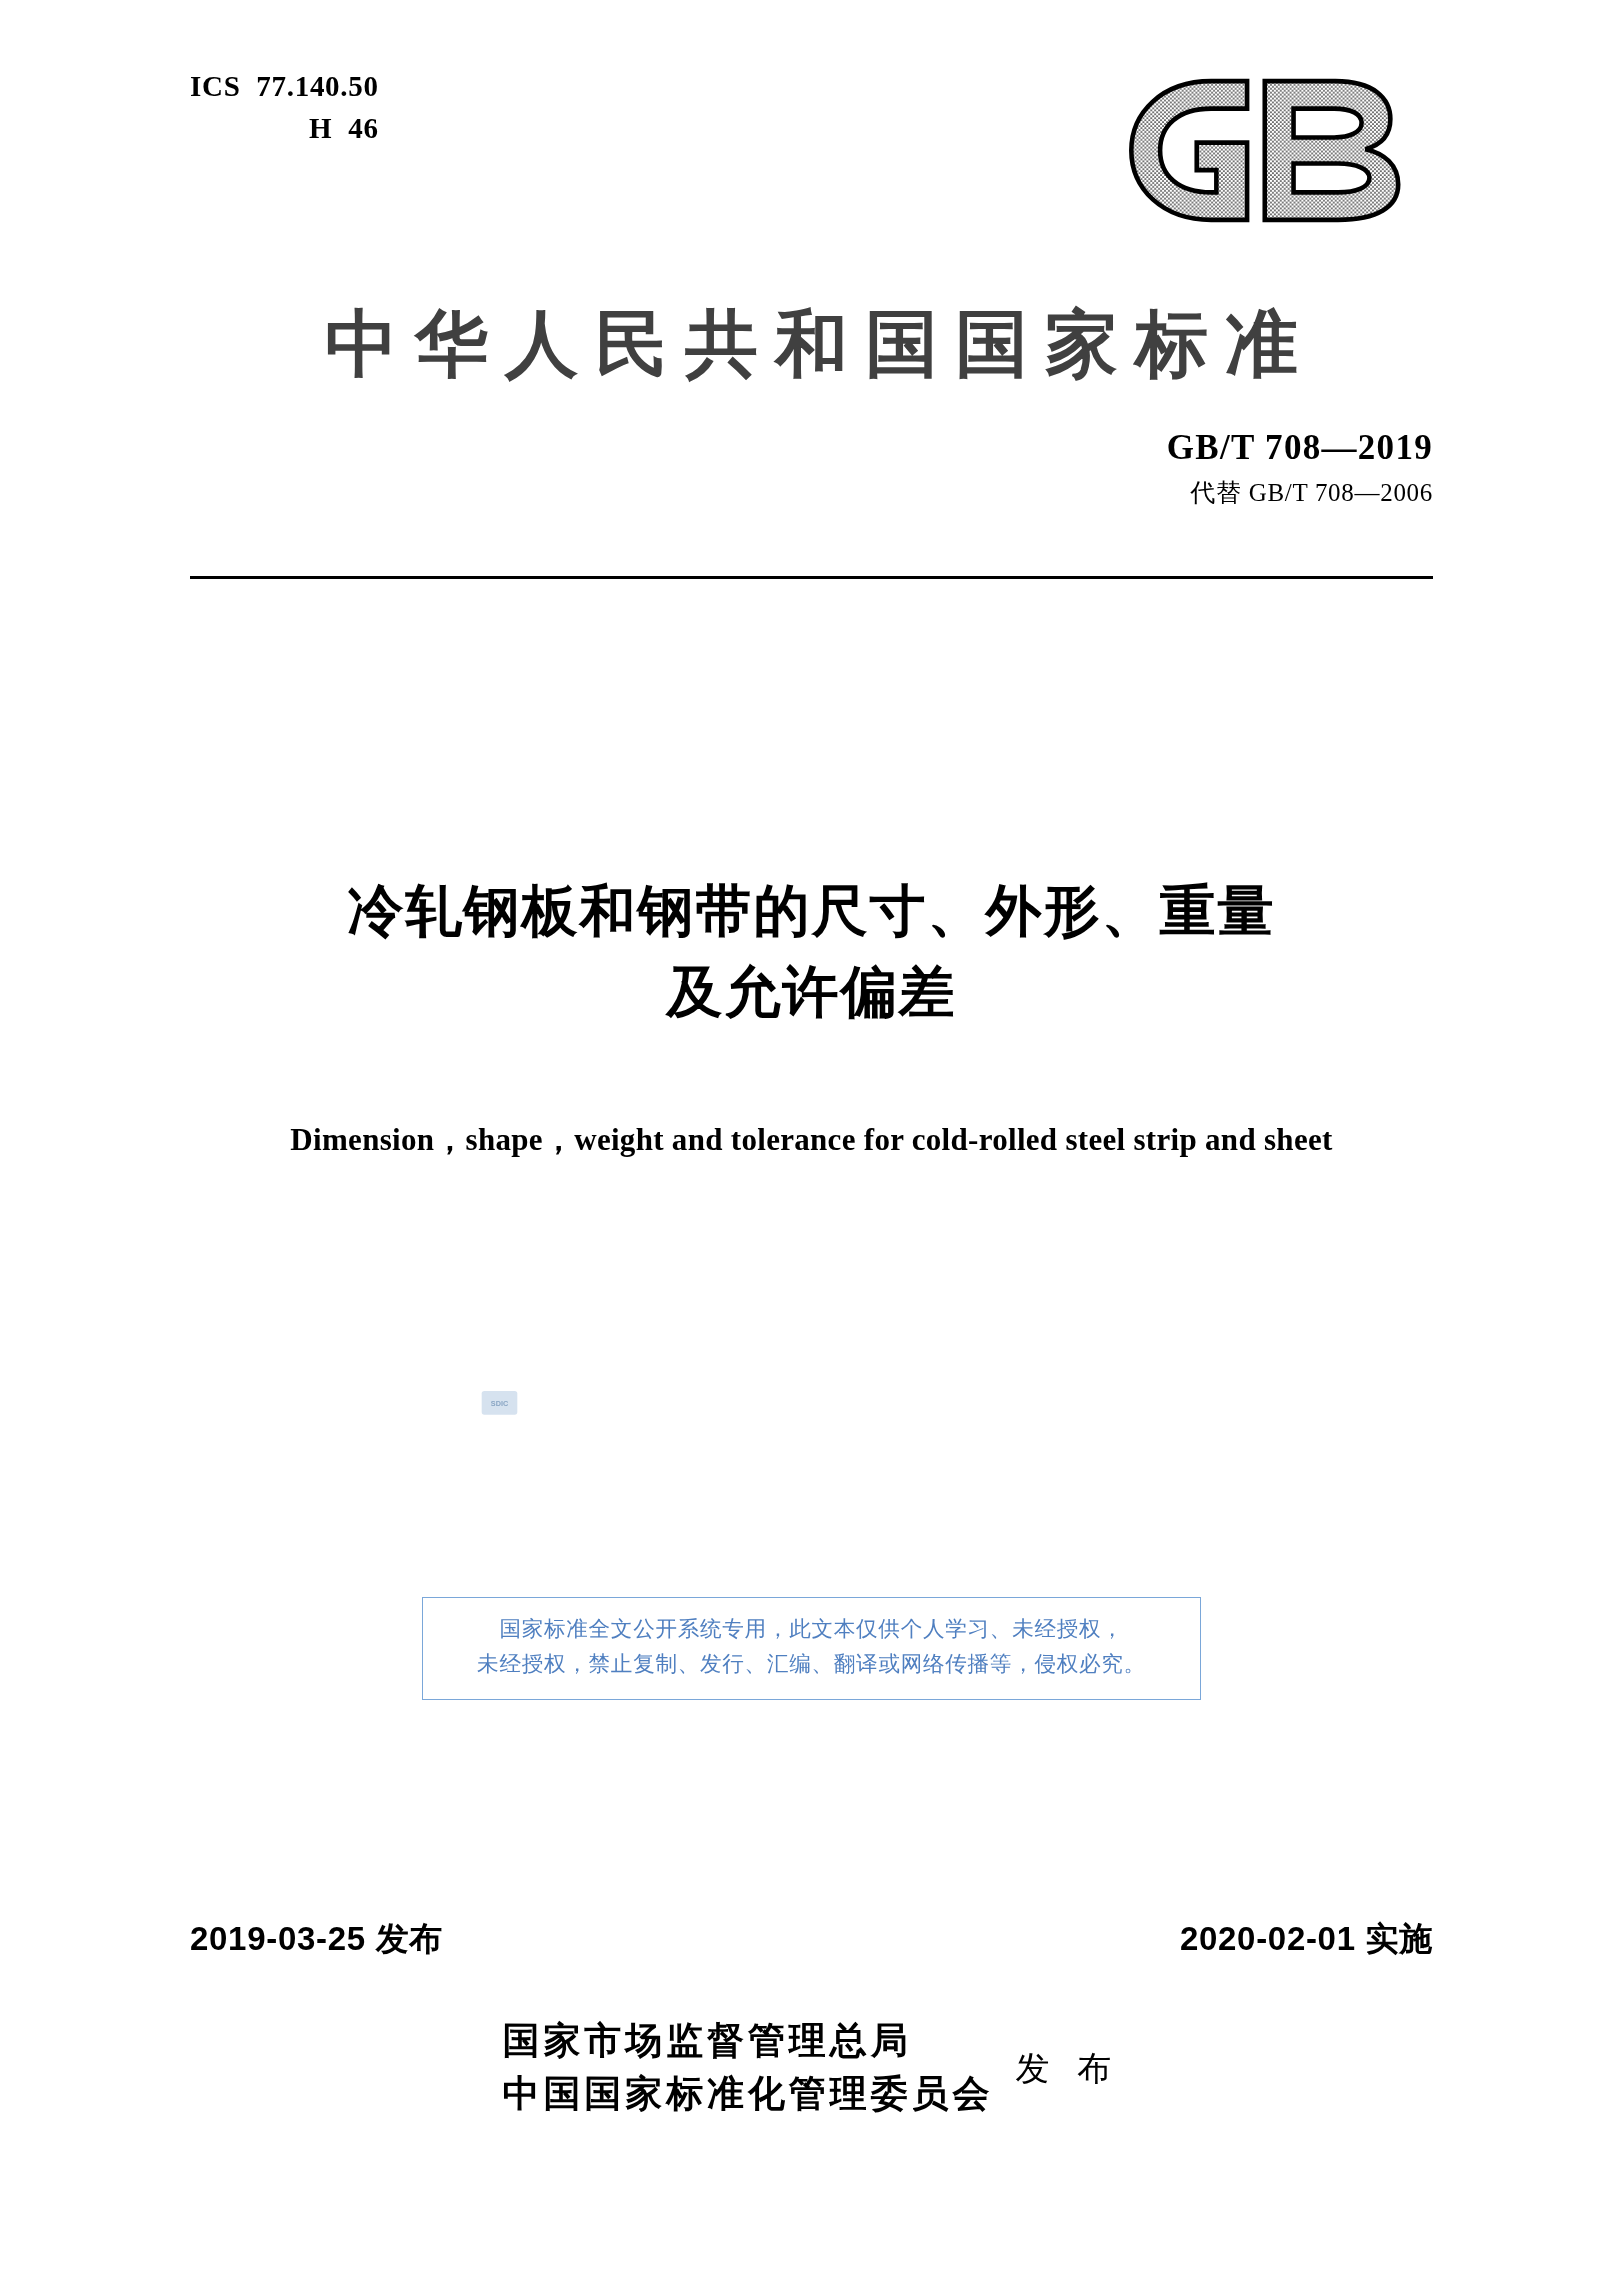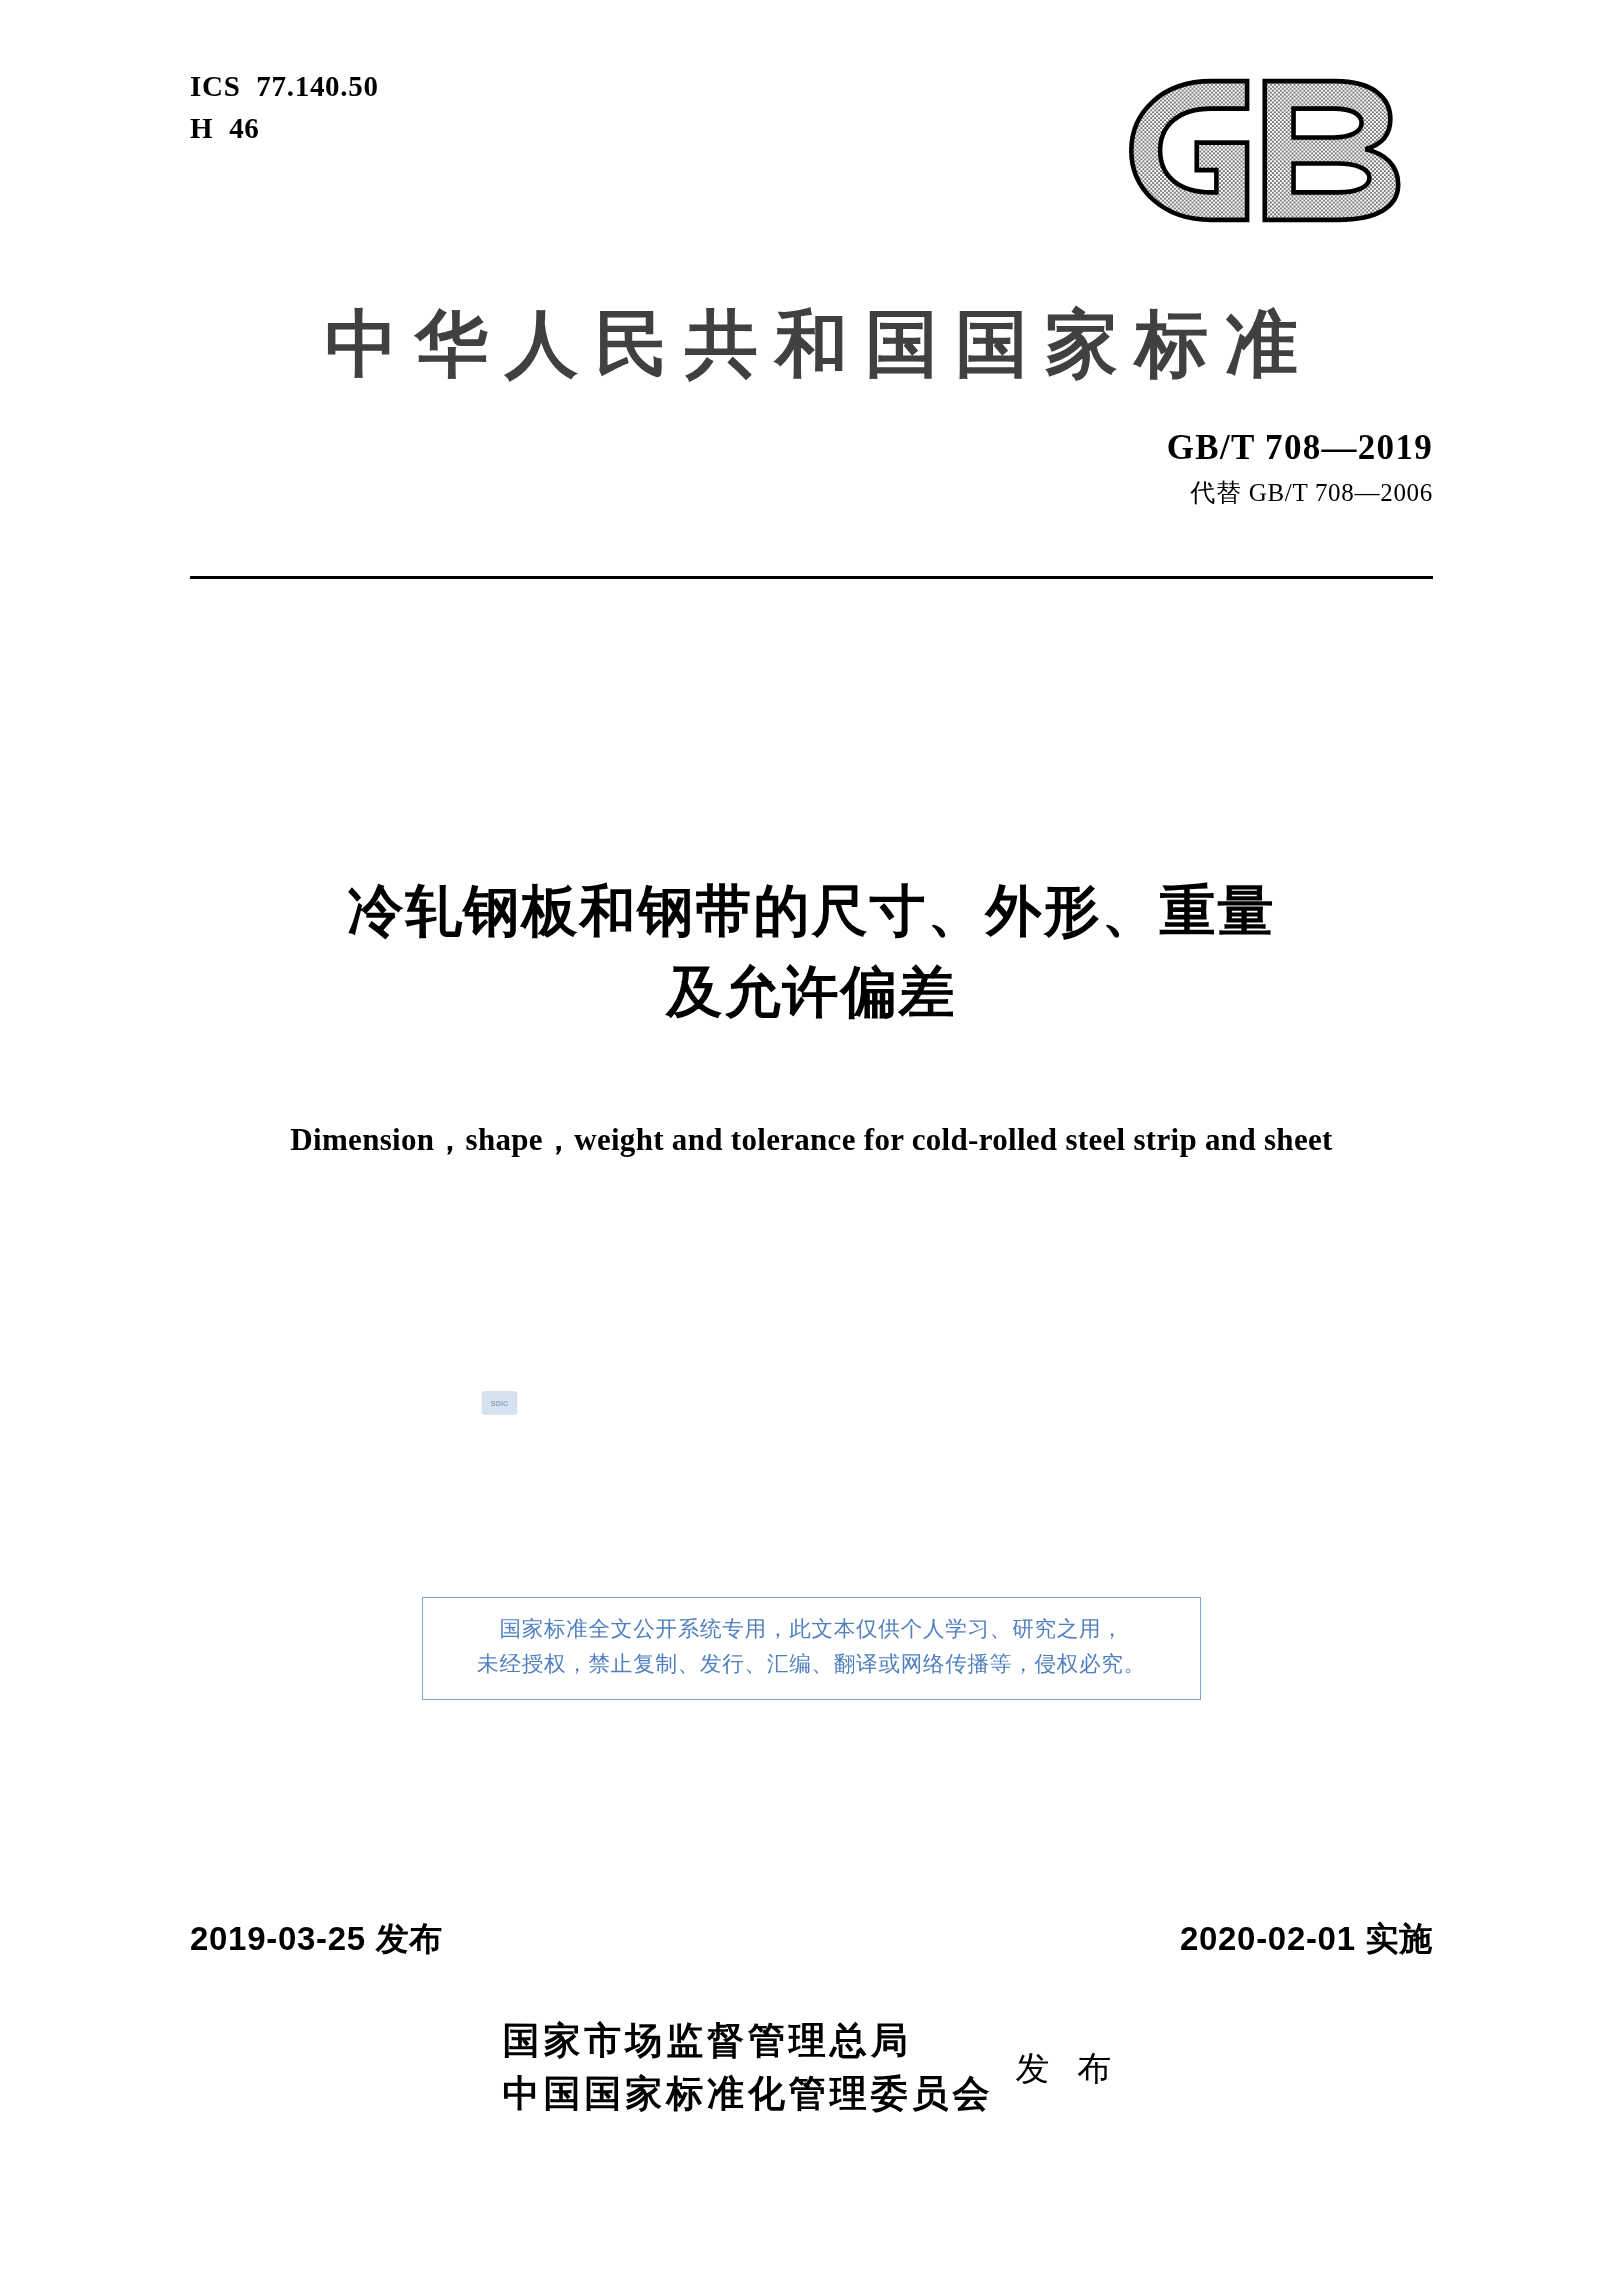--- a/index.html
+++ b/index.html
@@ -25,21 +25,21 @@
   .ics-block {
     position: absolute;
     left: 190px;
     top: 65px;
     font-family: "Liberation Serif", serif;
     font-weight: bold;
     font-size: 29px;
     line-height: 1.45;
     letter-spacing: 0.7px;
   }
-  .ics-line { white-space: pre; }
+  .ics-line { white-space: pre; text-align: right; }
 
   
   .gb-logo {
     position: absolute;
     right: 196px;
     top: 72px;
     width: 314px;
     height: 157px;
   }
   .gb-logo svg { display: block; width: 100%; height: 100%; }
@@ -246,21 +246,21 @@
   <div class="doc-title-en">Dimension，shape，weight and tolerance for cold-rolled steel strip and sheet</div>
 
   <div class="mini-logo">
     <svg viewBox="0 0 56 50" xmlns="http://www.w3.org/2000/svg">
       <rect x="1" y="6" width="54" height="36" rx="4" fill="#d6e2ef"></rect>
       <text x="28" y="29" font-family="Liberation Sans, sans-serif" font-size="11" font-weight="bold" fill="#8aa6c4" text-anchor="middle">SDIC</text>
     </svg>
   </div>
 
   <div class="notice-box">
-    <div>国家标准全文公开系统专用，此文本仅供个人学习、研究之用，</div>
+    <div>国家标准全文公开系统专用，此文本仅供个人学习、未经授权，</div>
     <div>未经授权，禁止复制、发行、汇编、翻译或网络传播等，侵权必究。</div>
   </div>
 
   <div class="date-row">
     <div>2019-03-25 发布</div>
     <div>2020-02-01 实施</div>
   </div>
 
   <div class="issuer">
     <div class="issuer-names">

